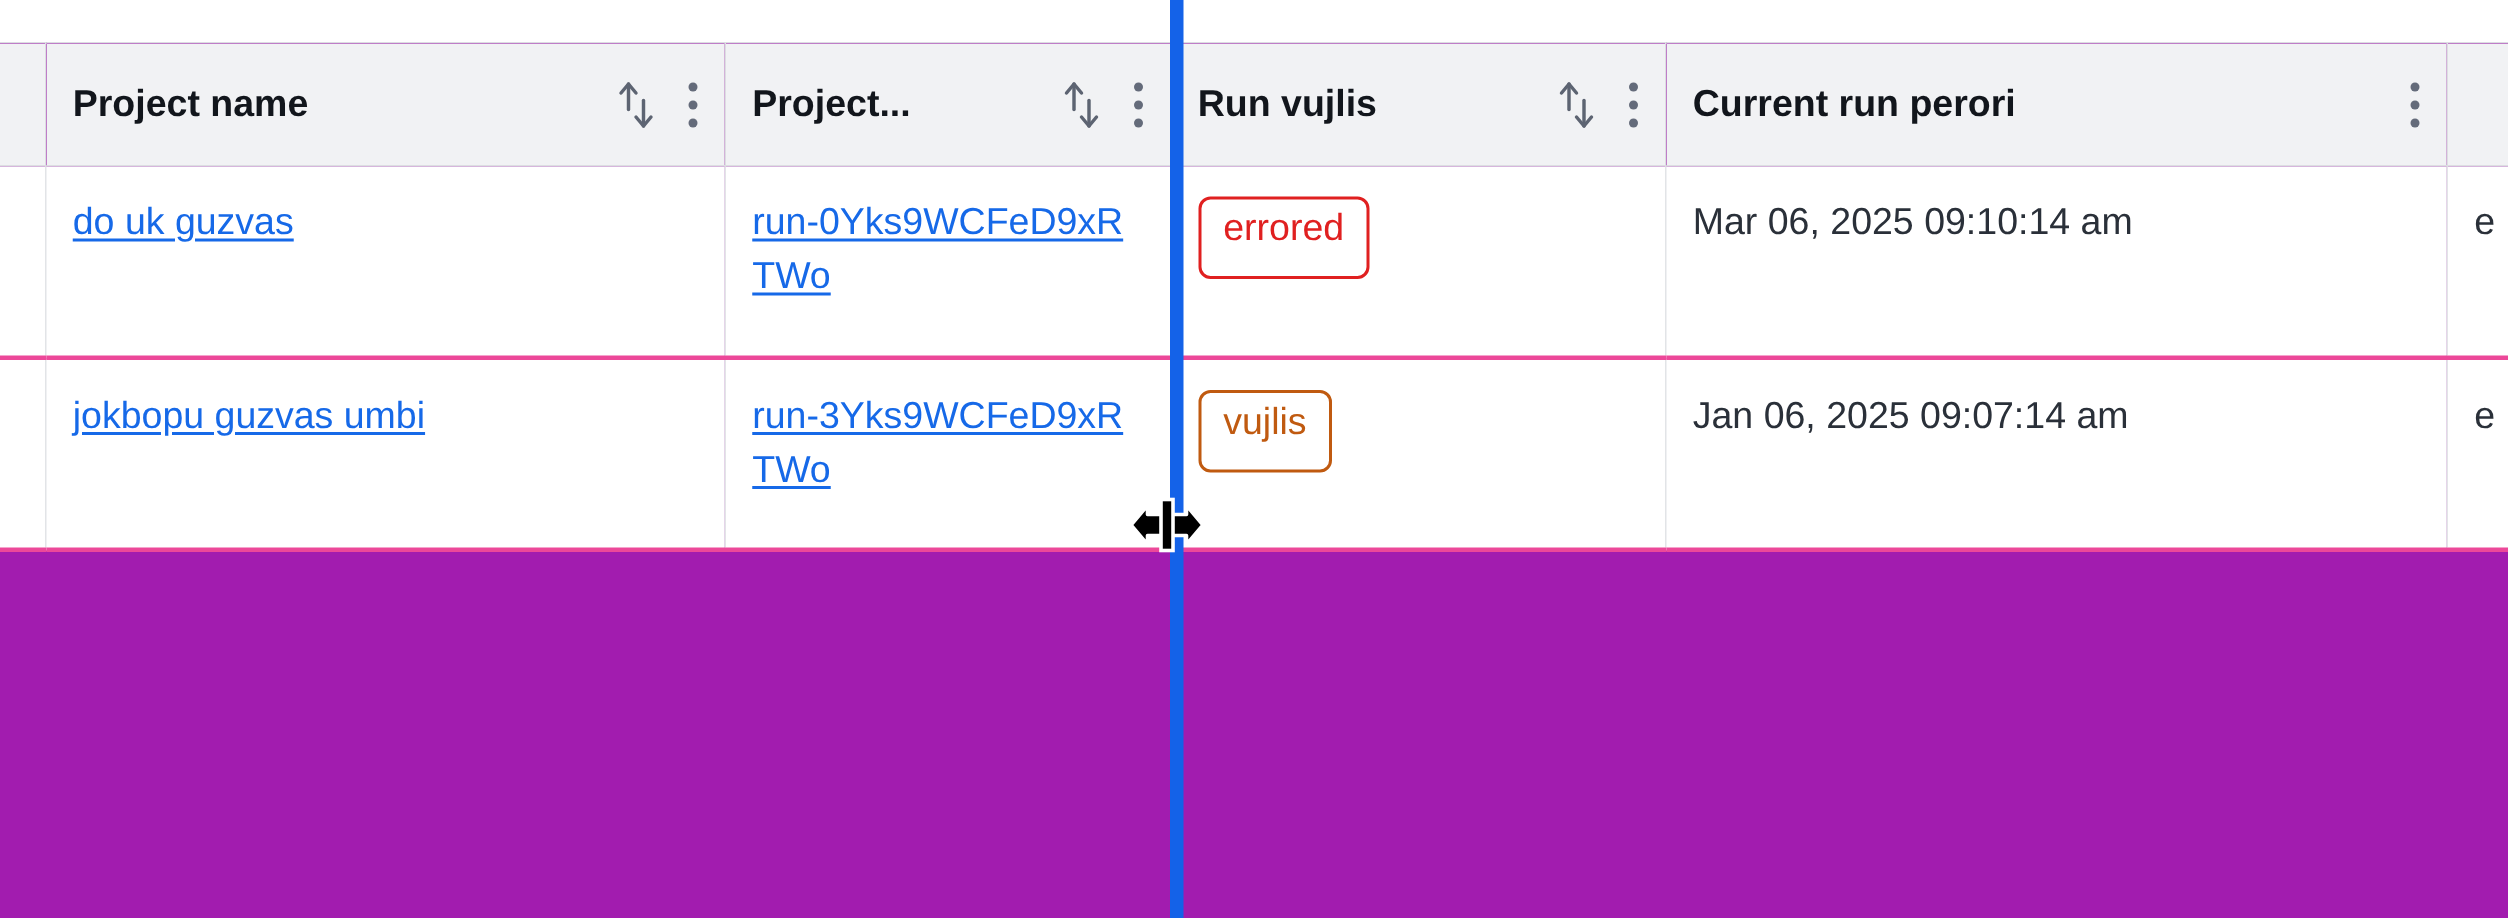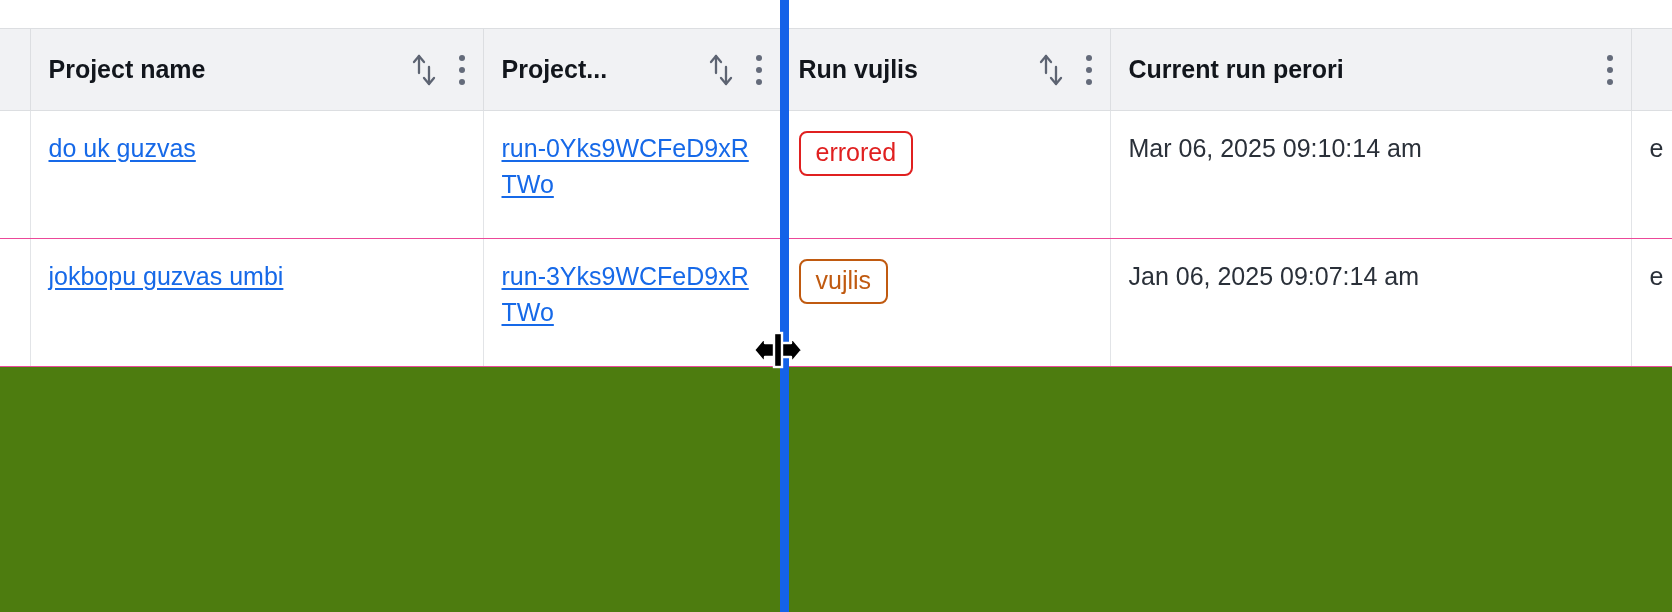--- a/index.html
+++ b/index.html
@@ -7,21 +7,21 @@
     width: 1672px; height: 612px;
     background: #ffffff;
     font-family: "Liberation Sans", sans-serif;
     overflow: hidden;
   }
 
   .viewport {
     position: relative;
     width: 1672px;
     height: 612px;
-    background: #4d7c0f;
+    background: #a21caf;
     overflow: hidden;
   }
 
   
   .top-strip {
     position: absolute;
     left: 0; top: 0;
     width: 1672px; height: 28px;
     background: #ffffff;
   }
@@ -83,21 +83,21 @@
   .kebab i {
     display: block;
     width: 6px; height: 6px;
     border-radius: 50%;
     background: #646b7a;
   }
 
   
   tbody td {
     background: #ffffff;
-    border-bottom: 1px solid #ec4899;
+    border-bottom: 3px solid #ec4899;
     border-right: 1px solid #e2e4e7;
     height: 128px;
     padding: 20px 18px;
     vertical-align: top;
     font-size: 25px;
     color: #2a3039;
     line-height: 1.42;
     margin-left: 29px;
   }
   tbody td.sel-col { padding: 0; border-right: 1px solid #e2e4e7; }
@@ -106,21 +106,21 @@
     color: #1669e8;
     text-decoration: underline;
     text-underline-offset: 3px;
     font-size: 25px;
     word-break: break-all;
     cursor: pointer;
   }
 
   .badge {
     display: inline-block;
-    padding: 5px 15px 7px;
+    padding: 5px 15px 17px;
     border-radius: 8px;
     border: 2px solid currentColor;
     font-size: 25px;
     line-height: 1.15;
     background: #ffffff;
     white-space: nowrap;
   }
   .badge.errored  { color: #e02020; }
   .badge.applied  { color: #17883a; }
   .badge.planned  { color: #c05a10; }

